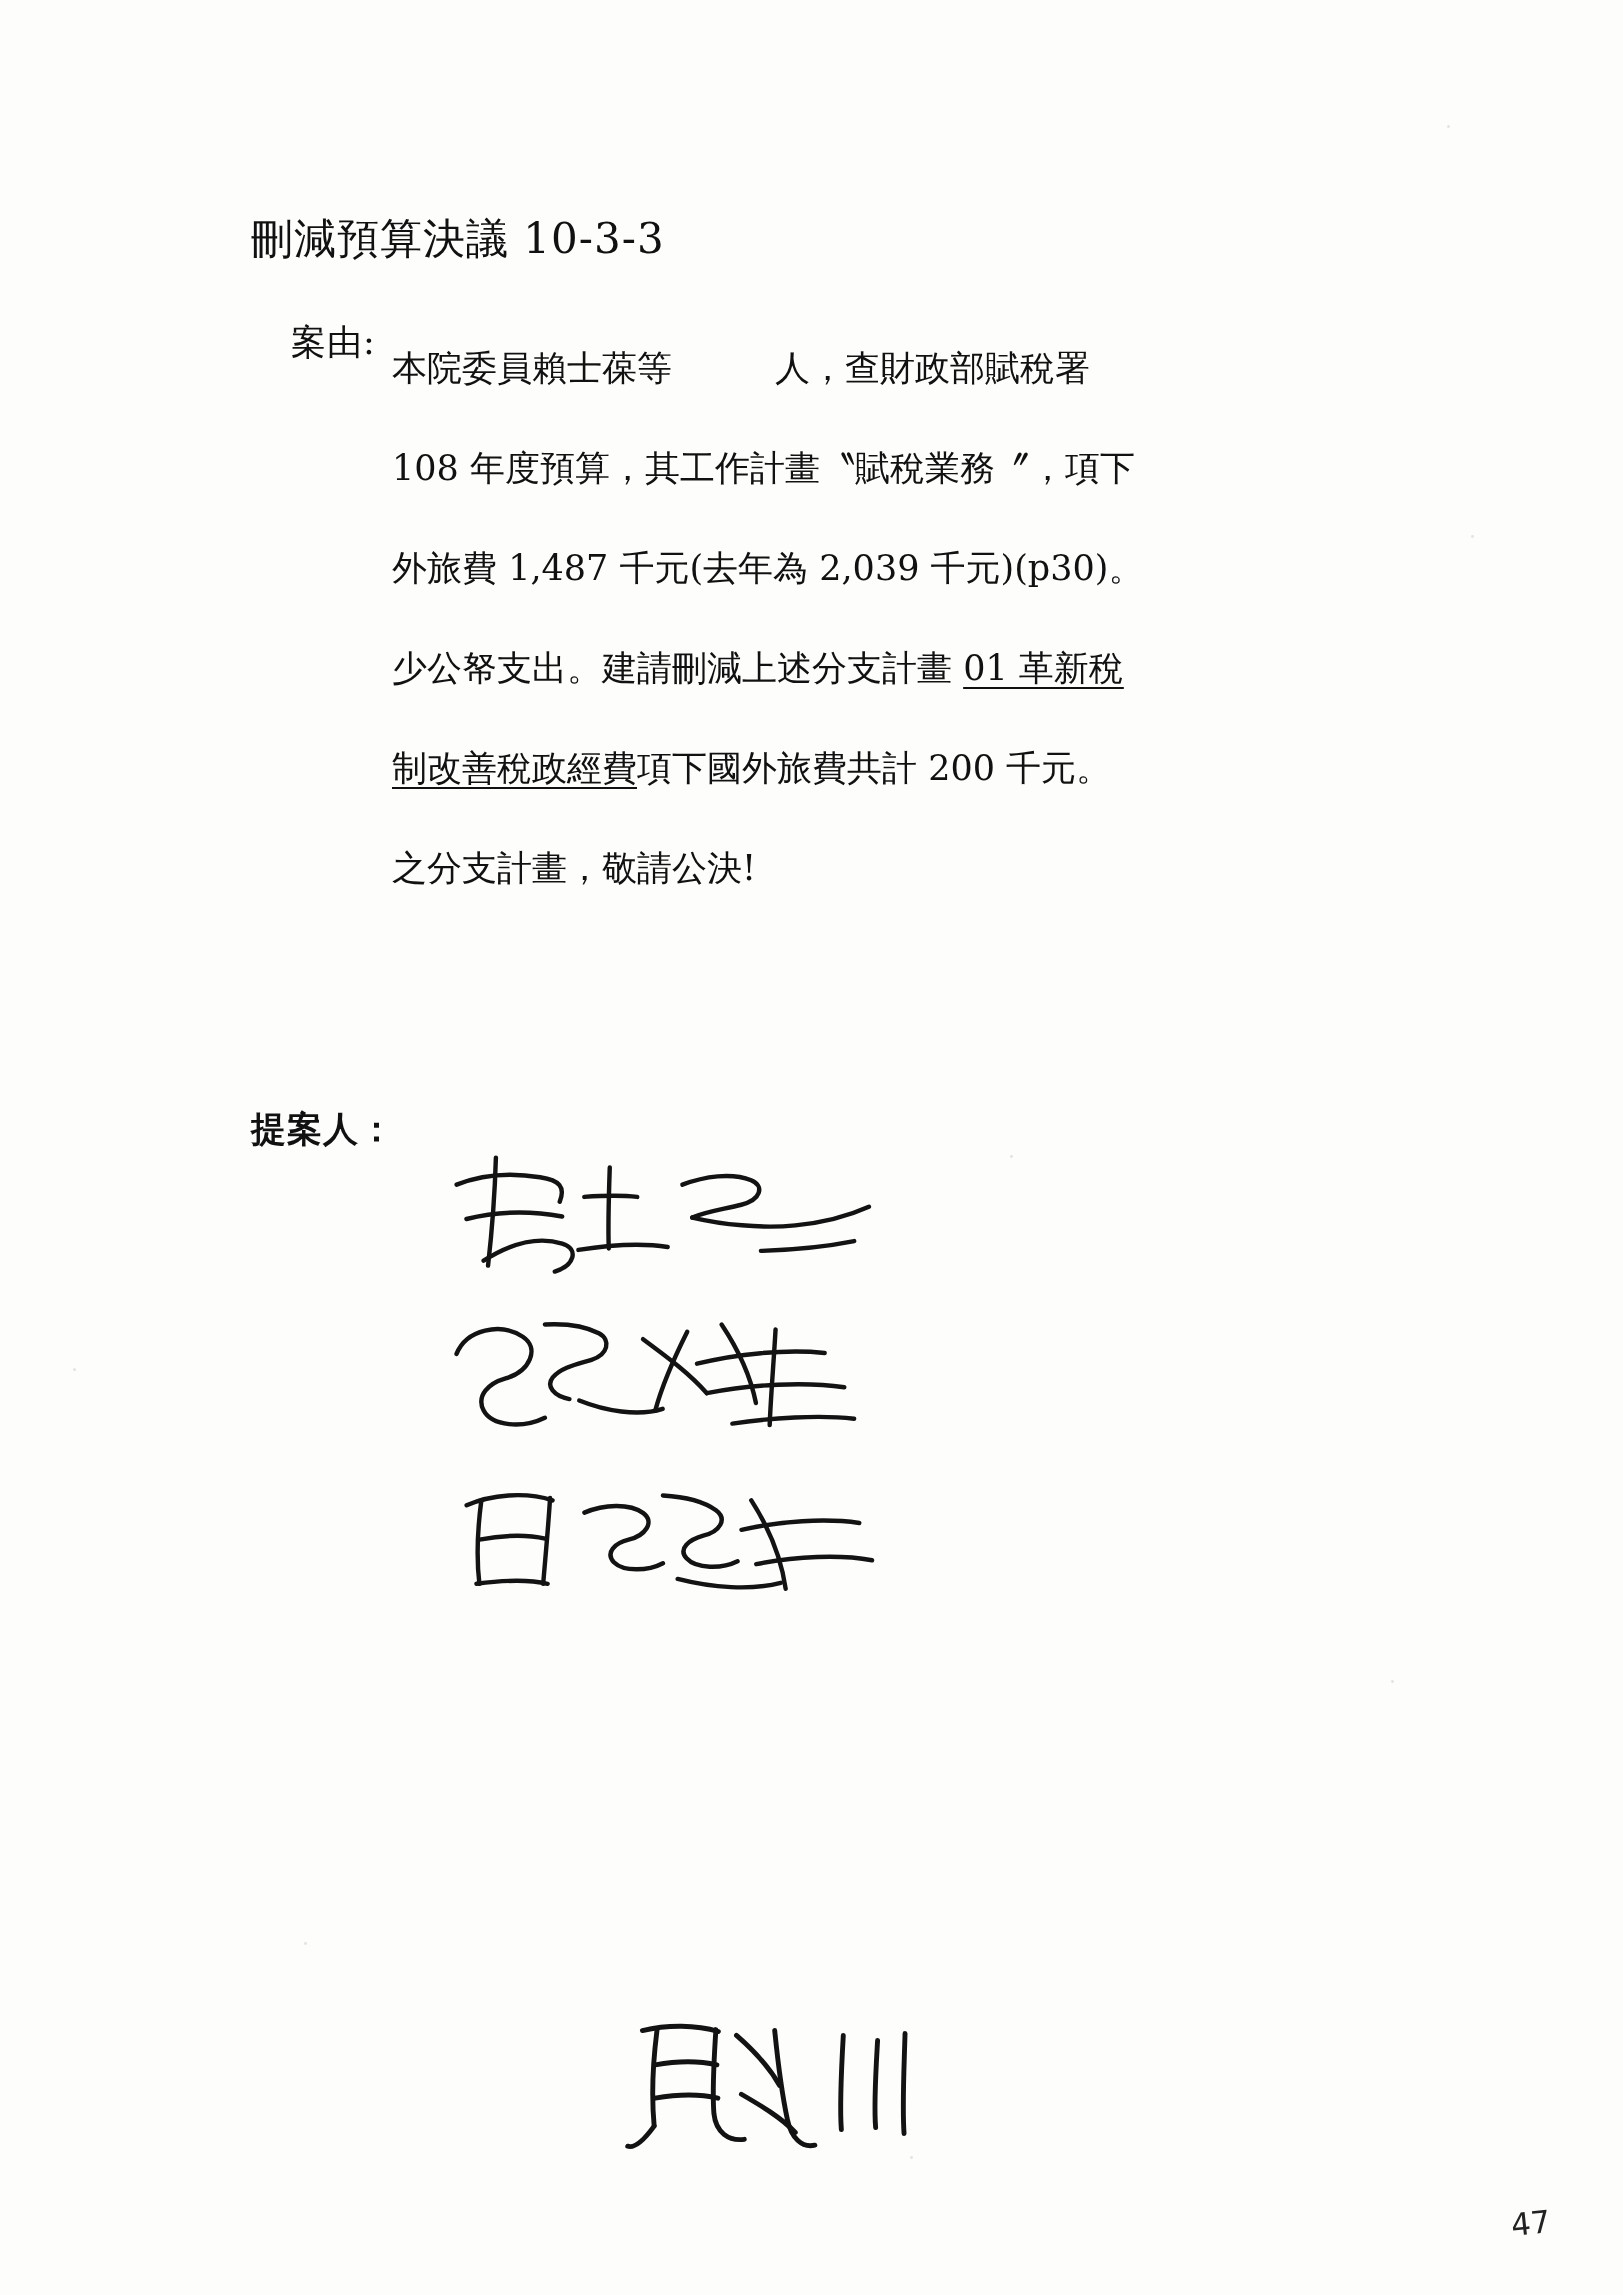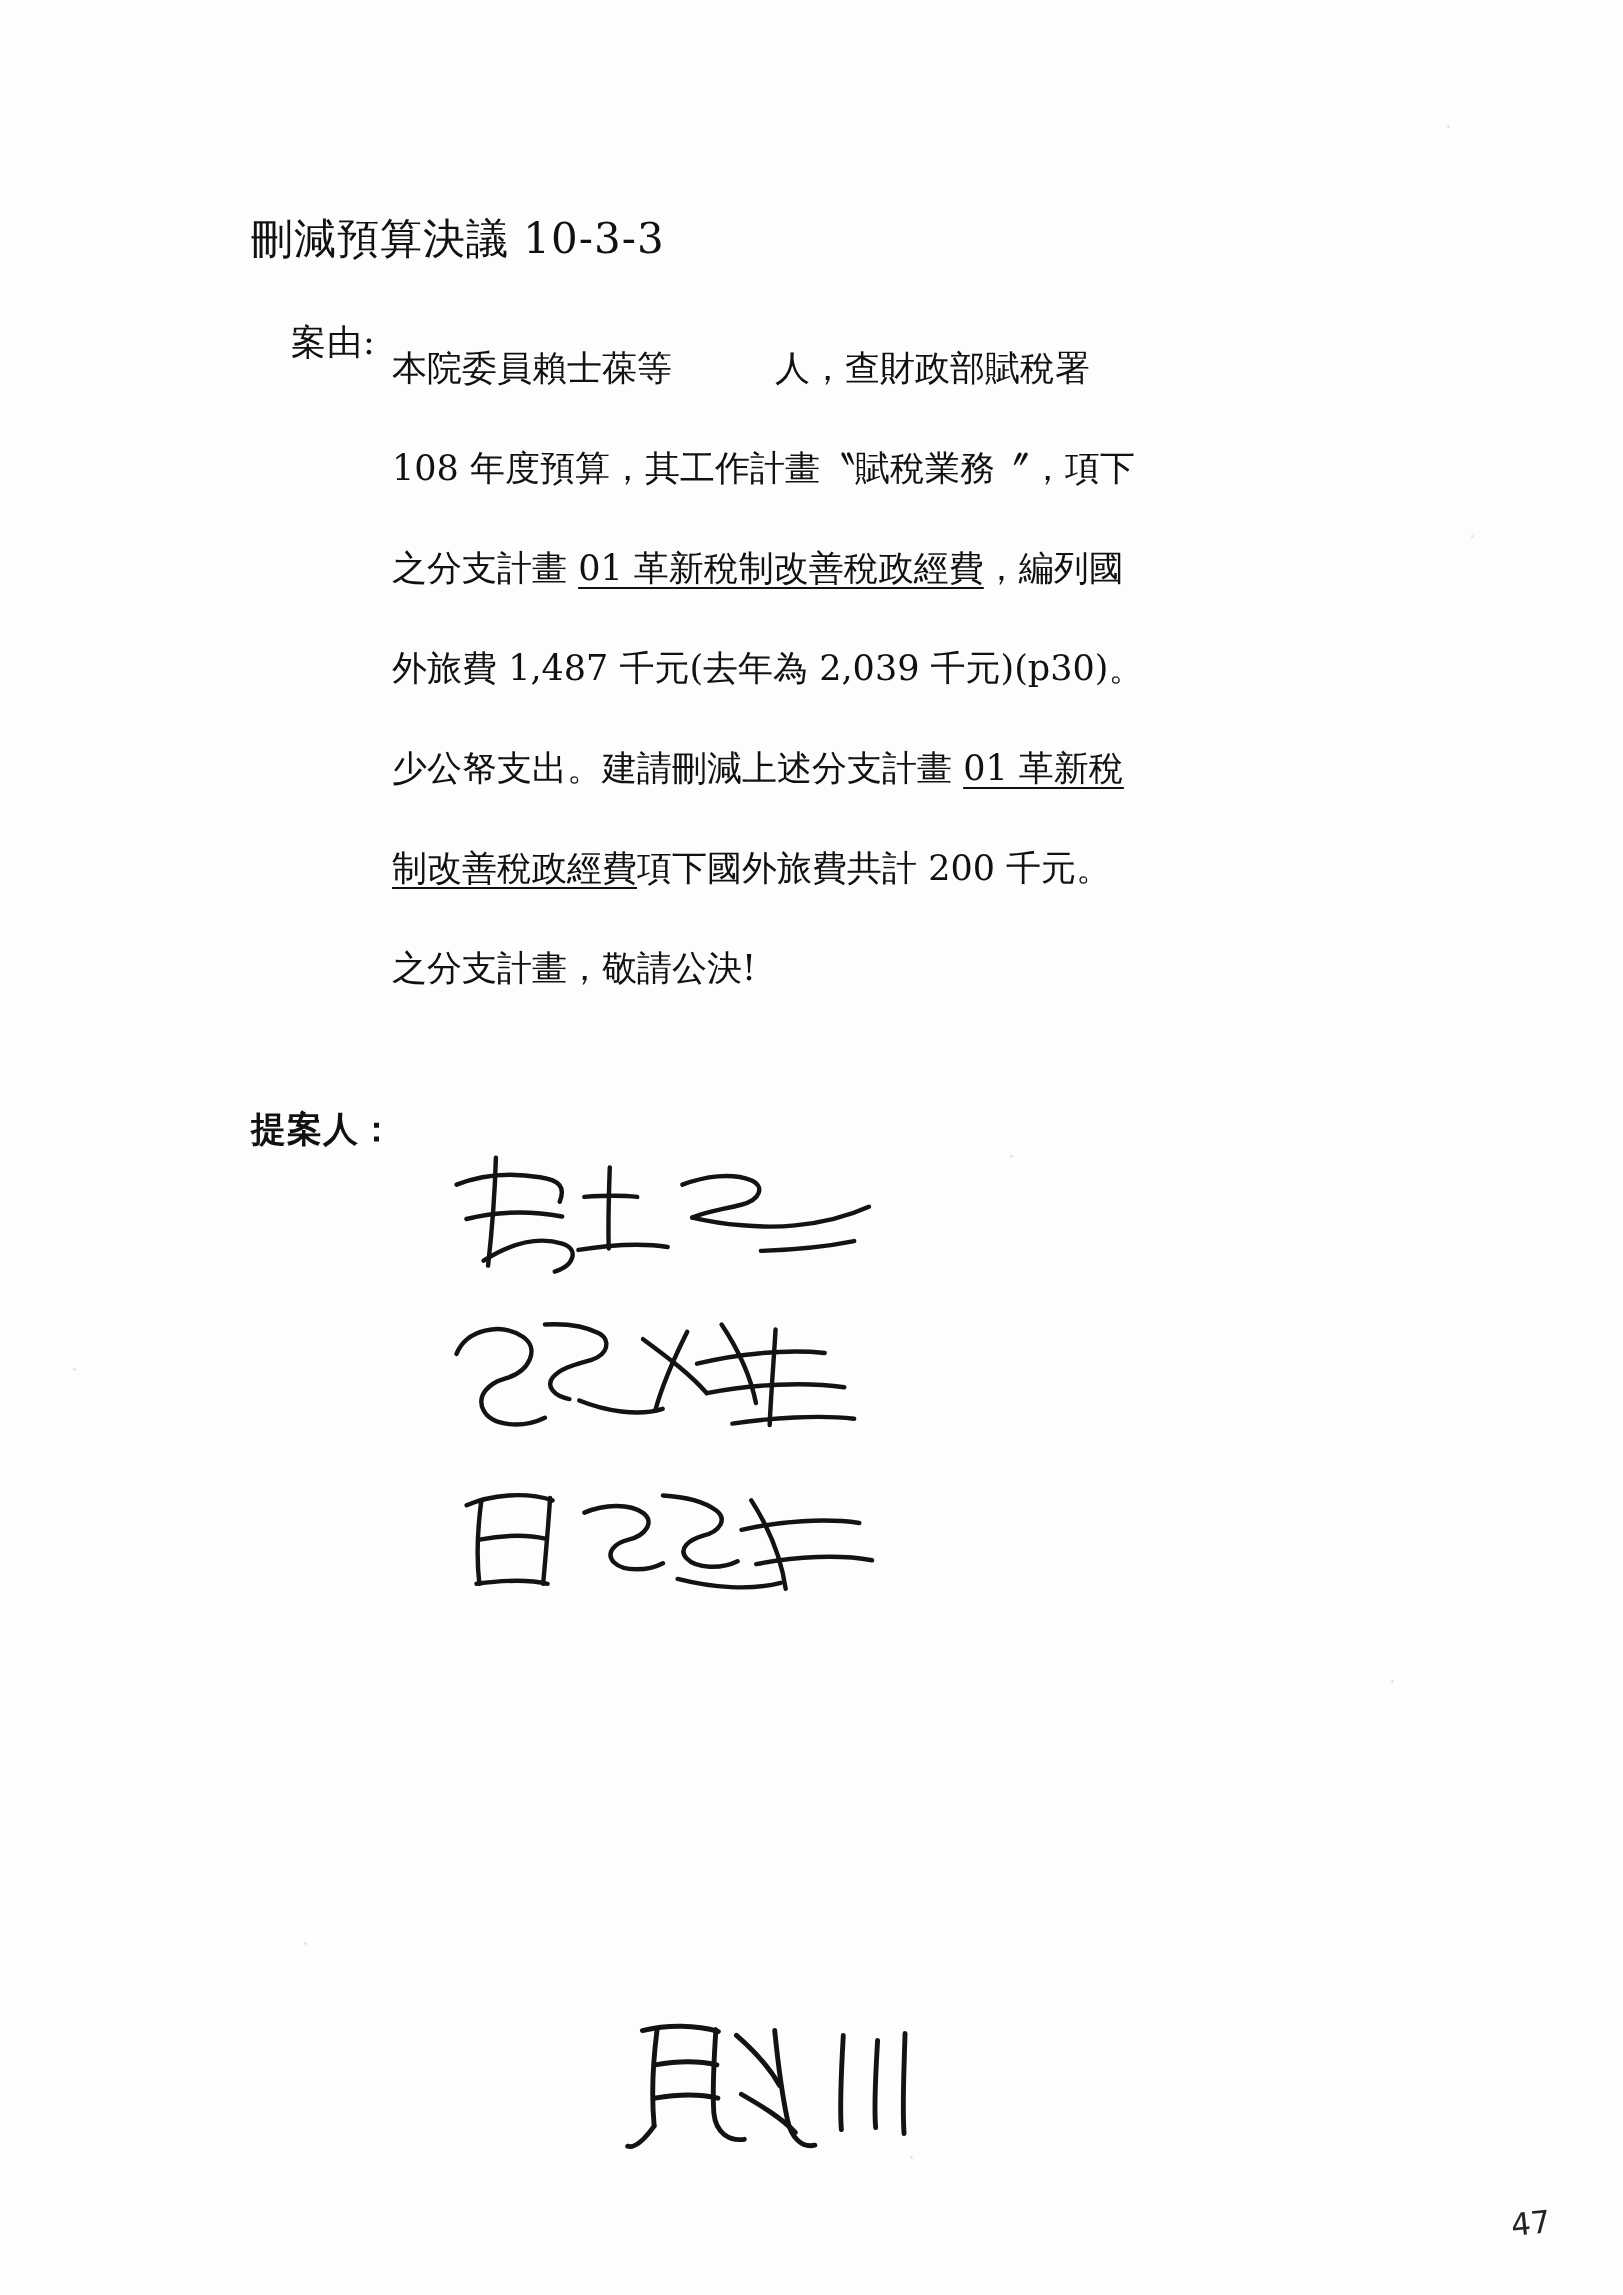--- a/index.html
+++ b/index.html
@@ -131,21 +131,20 @@
   <div class="speck" style="left:304px;top:1942px;width:2.9px;height:2.9px;"></div>
   <div class="speck" style="left:910px;top:2156px;width:2.9px;height:2.9px;"></div>
 
   <div class="doc-title">刪減預算決議 10-3-3</div>
 
   <div class="label-case">案由:</div>
 
   <div class="body-block">
     <div class="body-line"><span class="ascii">本院委員賴士葆等</span><span class="gap"></span><span class="ascii">人，查財政部賦稅署</span></div>
     <div class="body-line"><span class="ascii">108 年度預算，其工作計畫〝賦稅業務〞，項下</span></div>
-    <div class="body-line"><span class="ascii">之分支計畫 </span><span class="u ascii">01 革新稅制改善稅政經費</span><span class="ascii">，編列國</span></div>
     <div class="body-line"><span class="ascii">外旅費 1,487 千元(去年為 2,039 千元)(p30)。</span></div>
     <div class="body-line"><span class="ascii">少公帑支出。建請刪減上述分支計畫 </span><span class="u ascii">01 革新稅</span></div>
     <div class="body-line"><span class="u ascii">制改善稅政經費</span><span class="ascii">項下國外旅費共計 200 千元。</span></div>
     <div class="body-line"><span class="ascii">之分支計畫，敬請公決!</span></div>
   </div>
 
   <div class="label-proposer">提案人：</div>
 
   <div class="sig-area">
 

